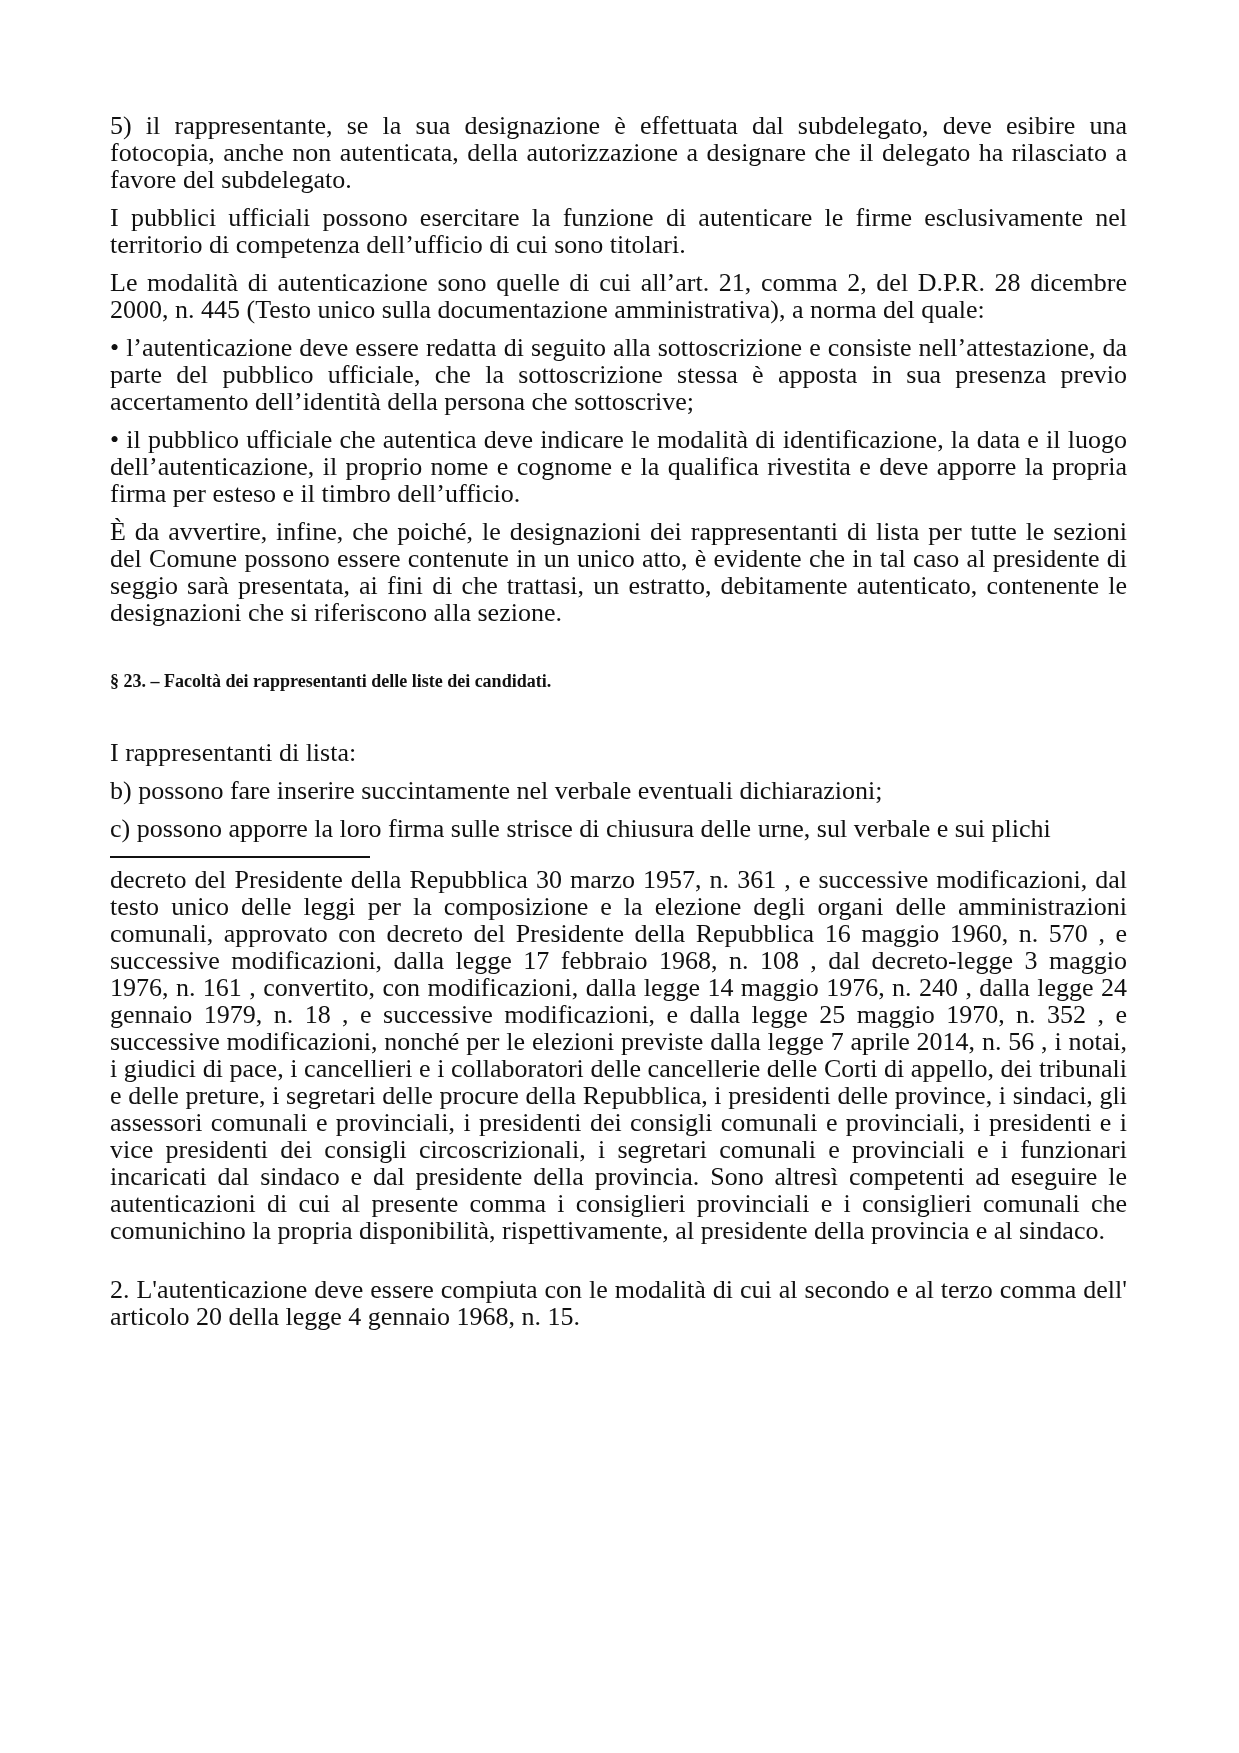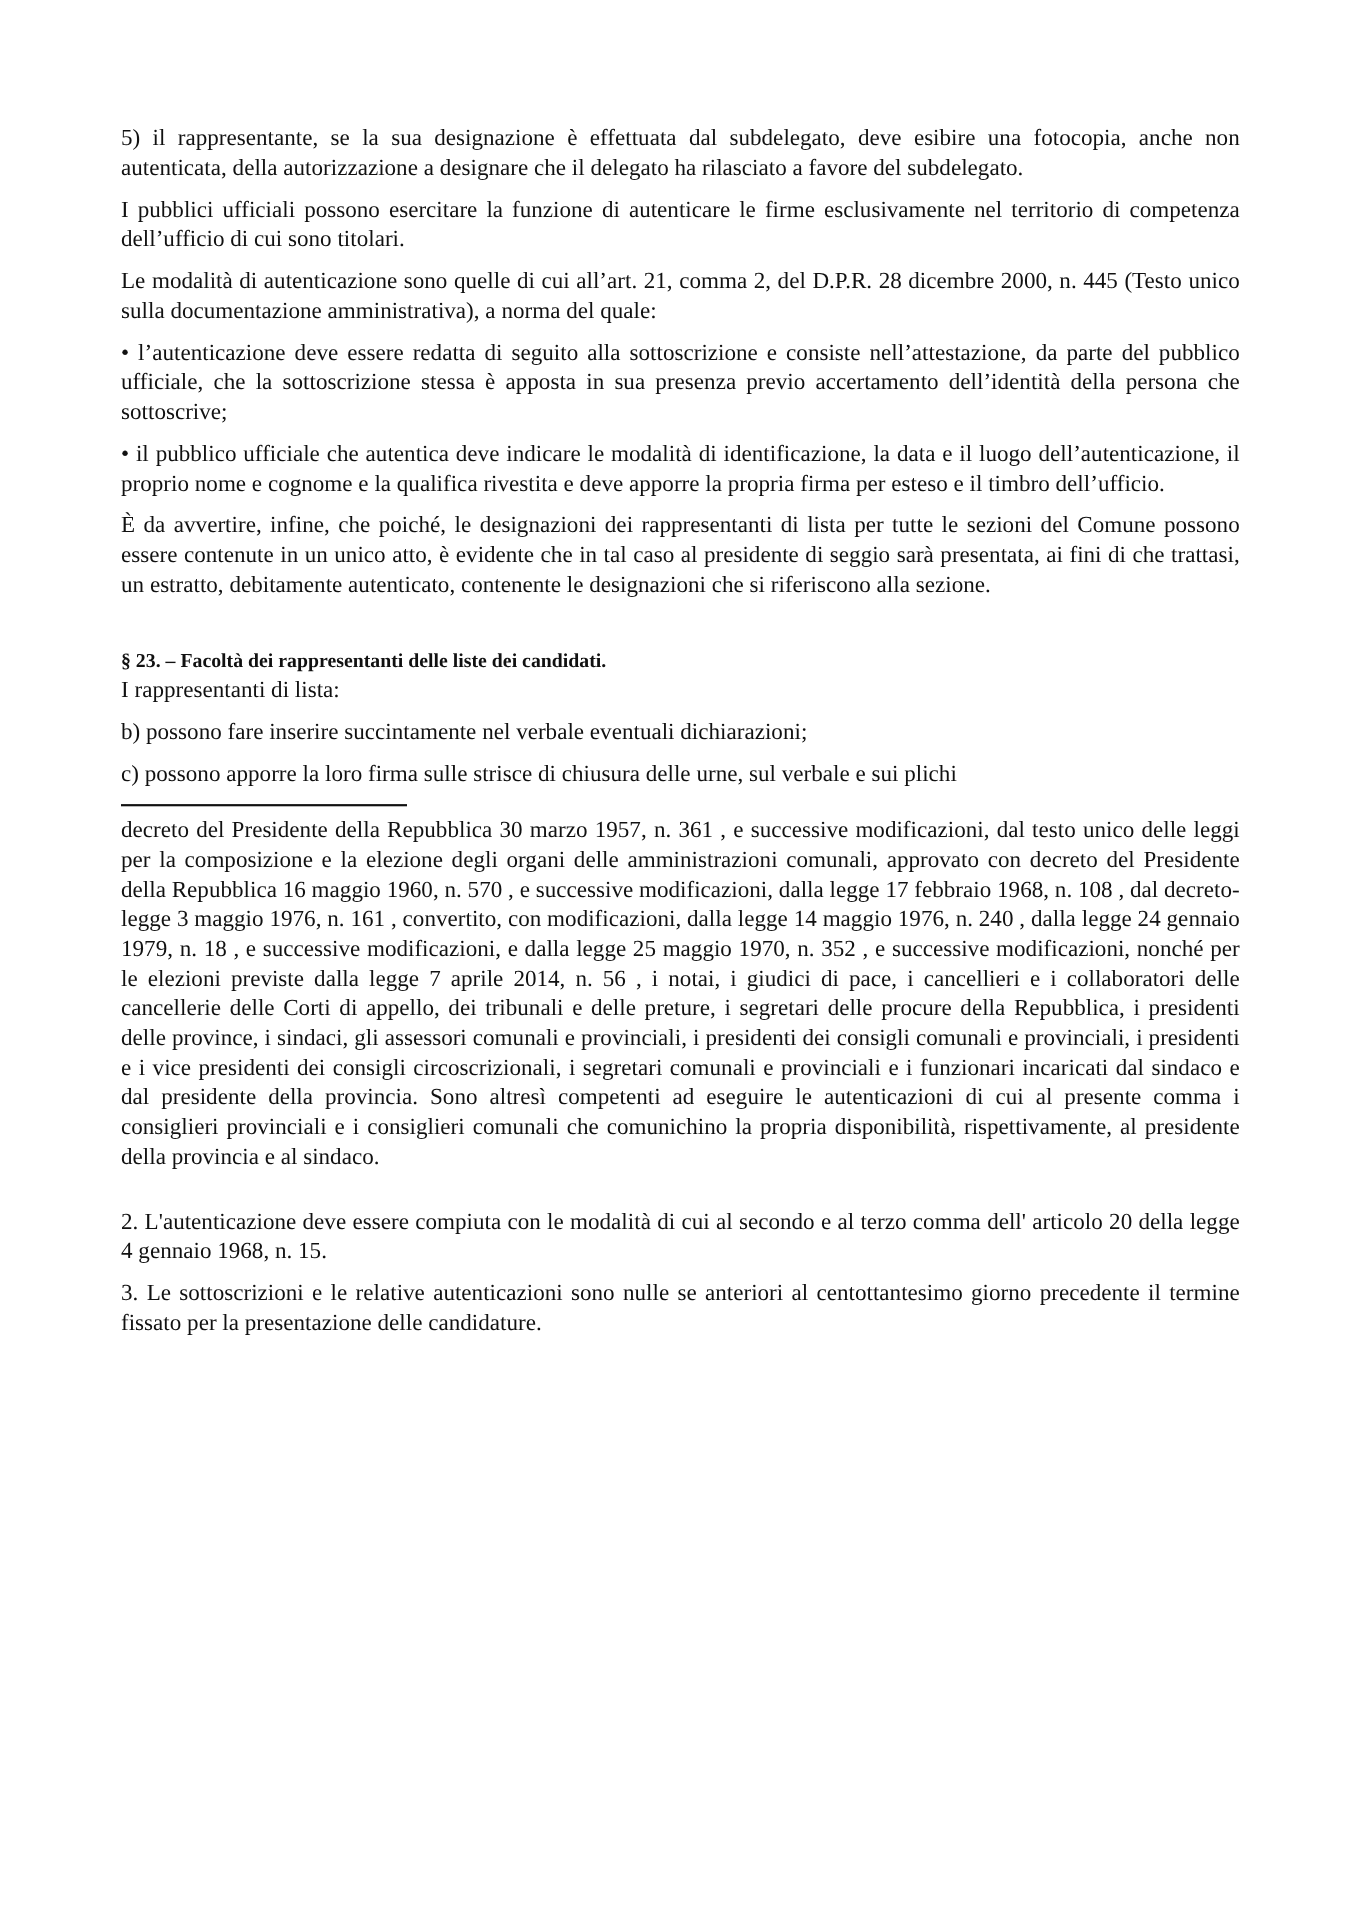--- a/index.html
+++ b/index.html
@@ -16,32 +16,33 @@
       color: #111111;
     }
     .page {
       position: absolute;
       left: 110px;
       top: 112px;
       width: 1017px;
     }
     .p {
       margin: 0 0 11px 0;
-      font-size: 21px;
+      font-size: 26px;
       line-height: 27px;
       text-align: justify;
       text-align-last: left;
     }
     .heading {
       font-weight: bold;
       font-size: 18px;
       line-height: 27px;
       margin: 42px 0 0 0;
     }
     .after-heading {
+      margin-top: 44px;
     }
     .rule {
       width: 260px;
       height: 0;
       border-top: 2px solid #111111;
       margin: 14px 0 8px 0;
     }
     .footnote .p {
       margin-bottom: 0;
     }
@@ -65,16 +66,15 @@
 
   <p class="p after-heading">I rappresentanti di lista:</p>
   <p class="p">b) possono fare inserire succintamente nel verbale eventuali dichiarazioni;</p>
   <p class="p" style="margin-bottom:0">c) possono apporre la loro firma sulle strisce di chiusura delle urne, sul verbale e sui plichi</p>
 
   <div class="rule"></div>
 
   <div class="footnote">
     <p class="p">decreto del Presidente della Repubblica 30 marzo 1957, n. 361 , e successive modificazioni, dal testo unico delle leggi per la composizione e la elezione degli organi delle amministrazioni comunali, approvato con decreto del Presidente della Repubblica 16 maggio 1960, n. 570 , e successive modificazioni, dalla legge 17 febbraio 1968, n. 108 , dal decreto-legge 3 maggio 1976, n. 161 , convertito, con modificazioni, dalla legge 14 maggio 1976, n. 240 , dalla legge 24 gennaio 1979, n. 18 , e successive modificazioni, e dalla legge 25 maggio 1970, n. 352 , e successive modificazioni, nonché per le elezioni previste dalla legge 7 aprile 2014, n. 56 , i notai, i giudici di pace, i cancellieri e i collaboratori delle cancellerie delle Corti di appello, dei tribunali e delle preture, i segretari delle procure della Repubblica, i presidenti delle province, i sindaci, gli assessori comunali e provinciali, i presidenti dei consigli comunali e provinciali, i presidenti e i vice presidenti dei consigli circoscrizionali, i segretari comunali e provinciali e i funzionari incaricati dal sindaco e dal presidente della provincia. Sono altresì competenti ad eseguire le autenticazioni di cui al presente comma i consiglieri provinciali e i consiglieri comunali che comunichino la propria disponibilità, rispettivamente, al presidente della provincia e al sindaco.</p>
     <p class="p post-footnote" style="margin-bottom:11px">2. L'autenticazione deve essere compiuta con le modalità di cui al secondo e al terzo comma dell' articolo 20 della legge 4 gennaio 1968, n. 15.</p>
-    <p class="p">3. Le sottoscrizioni e le relative autenticazioni sono nulle se anteriori al centottantesimo giorno precedente il termine fissato per la presentazione delle candidature.</p>
   </div>
 
 </div>
 
 </body></html>

